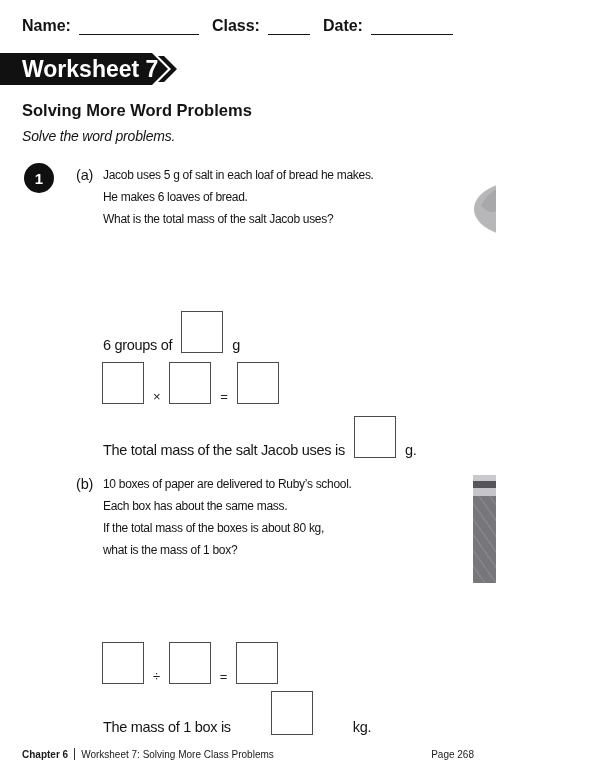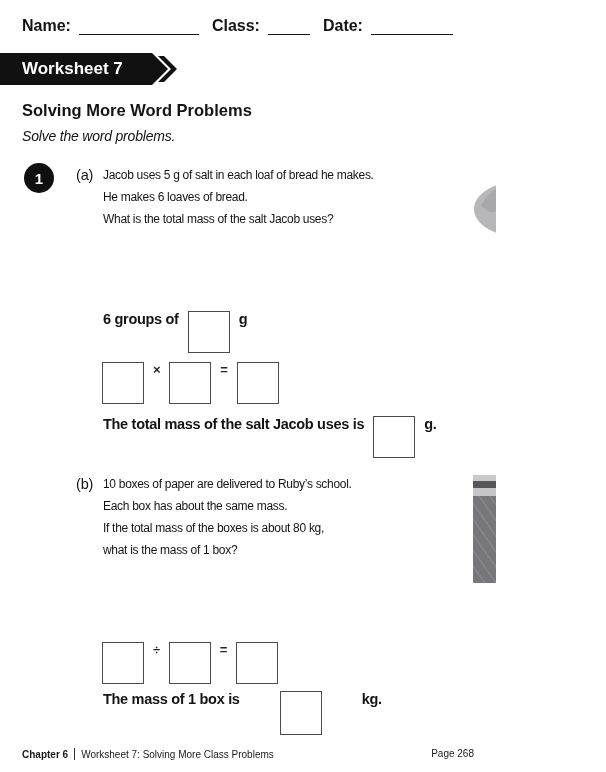--- a/index.html
+++ b/index.html
@@ -11,21 +11,21 @@
   .header-row{position:absolute;top:17px;left:22px;display:flex;align-items:flex-end;
     font-weight:bold;font-size:16px;white-space:nowrap;}
   .blank{border-bottom:1.7px solid #141414;height:10px;margin-left:8px;}
   .blank-name{width:120px;margin-right:13px;}
   .blank-class{width:42px;margin-right:13px;}
   .blank-date{width:82px;}
   
   .banner{position:absolute;top:53px;left:0;width:184px;height:32px;}
   .banner svg{position:absolute;left:0;top:0;}
   .banner-title{position:absolute;left:22px;top:50%;transform:translateY(-50%);
-    color:#ffffff;font-weight:bold;font-size:17px;white-space:nowrap;}
+    color:#ffffff;font-weight:bold;font-size:23px;white-space:nowrap;}
   .heading{position:absolute;top:101px;left:22px;font-size:16.5px;font-weight:bold;}
   .instruction{position:absolute;top:128px;left:22px;font-size:14px;font-style:italic;letter-spacing:-0.2px;}
   
   .qnum{position:absolute;top:163px;left:24px;width:30px;height:30px;border-radius:50%;
     background:#101010;color:#ffffff;font-weight:bold;font-size:15px;
     display:flex;align-items:center;justify-content:center;}
   .part-label{position:absolute;left:76px;font-size:14.5px;line-height:22px;letter-spacing:-0.2px;}
   .pl-a{top:164px;}
   .pl-b{top:473px;}
   .lines{position:absolute;left:103px;font-size:12px;line-height:22px;letter-spacing:-0.3px;white-space:nowrap;}
@@ -33,34 +33,34 @@
   .lines-b{top:473px;}
   
   .illus-bread{position:absolute;top:177px;left:473px;width:102px;height:61px;}
   .carton{position:absolute;top:475px;left:473px;width:107px;height:108px;display:flex;flex-direction:column;}
   .carton-lid-top{height:6px;background:#c9c9cd;}
   .carton-band{height:7px;background:#55555a;}
   .carton-lid-bottom{height:8px;background:#c6c6ca;}
   .carton-body{flex:1;background:#77777b;
     background-image:repeating-linear-gradient(55deg,rgba(255,255,255,0.10) 0 1.6px,rgba(255,255,255,0) 1.6px 9px);}
   
-  .row{position:absolute;display:flex;align-items:flex-start;gap:9px;
-    font-size:14.5px;letter-spacing:-0.3px;white-space:nowrap;font-weight:bold;}
+  .row{position:absolute;display:flex;align-items:flex-end;gap:9px;
+    font-size:14.5px;letter-spacing:-0.3px;white-space:nowrap;}
   .groups-row{top:311px;left:103px;height:42px;}
   .eq-row{left:102px;height:42px;}
   .eq-a{top:362px;}
   .eq-b{top:642px;}
   .ans-a{top:416px;left:103px;height:42px;}
   .ans-b{top:691px;left:103px;height:44px;gap:40px;}
   .box{width:42px;height:42px;border:1.6px solid #4b4b4b;background:#ffffff;box-sizing:border-box;flex:none;}
   .box-tall{height:44px;}
   .op{font-size:13px;color:#222222;}
   
   .footer{position:absolute;top:748px;left:22px;right:22px;display:flex;
-    justify-content:space-between;font-size:10px;color:#1a1a1a;}
+    justify-content:space-between;align-items:center;font-size:10px;color:#1a1a1a;}
   .footer-left{display:flex;align-items:center;}
   .f-chapter{font-weight:bold;}
   .f-divider{width:1px;height:12px;background:#333333;margin:0 6px;}
 </style>
 </head>
 <body>
 
 <div class="page">
 
   <div class="header-row">

